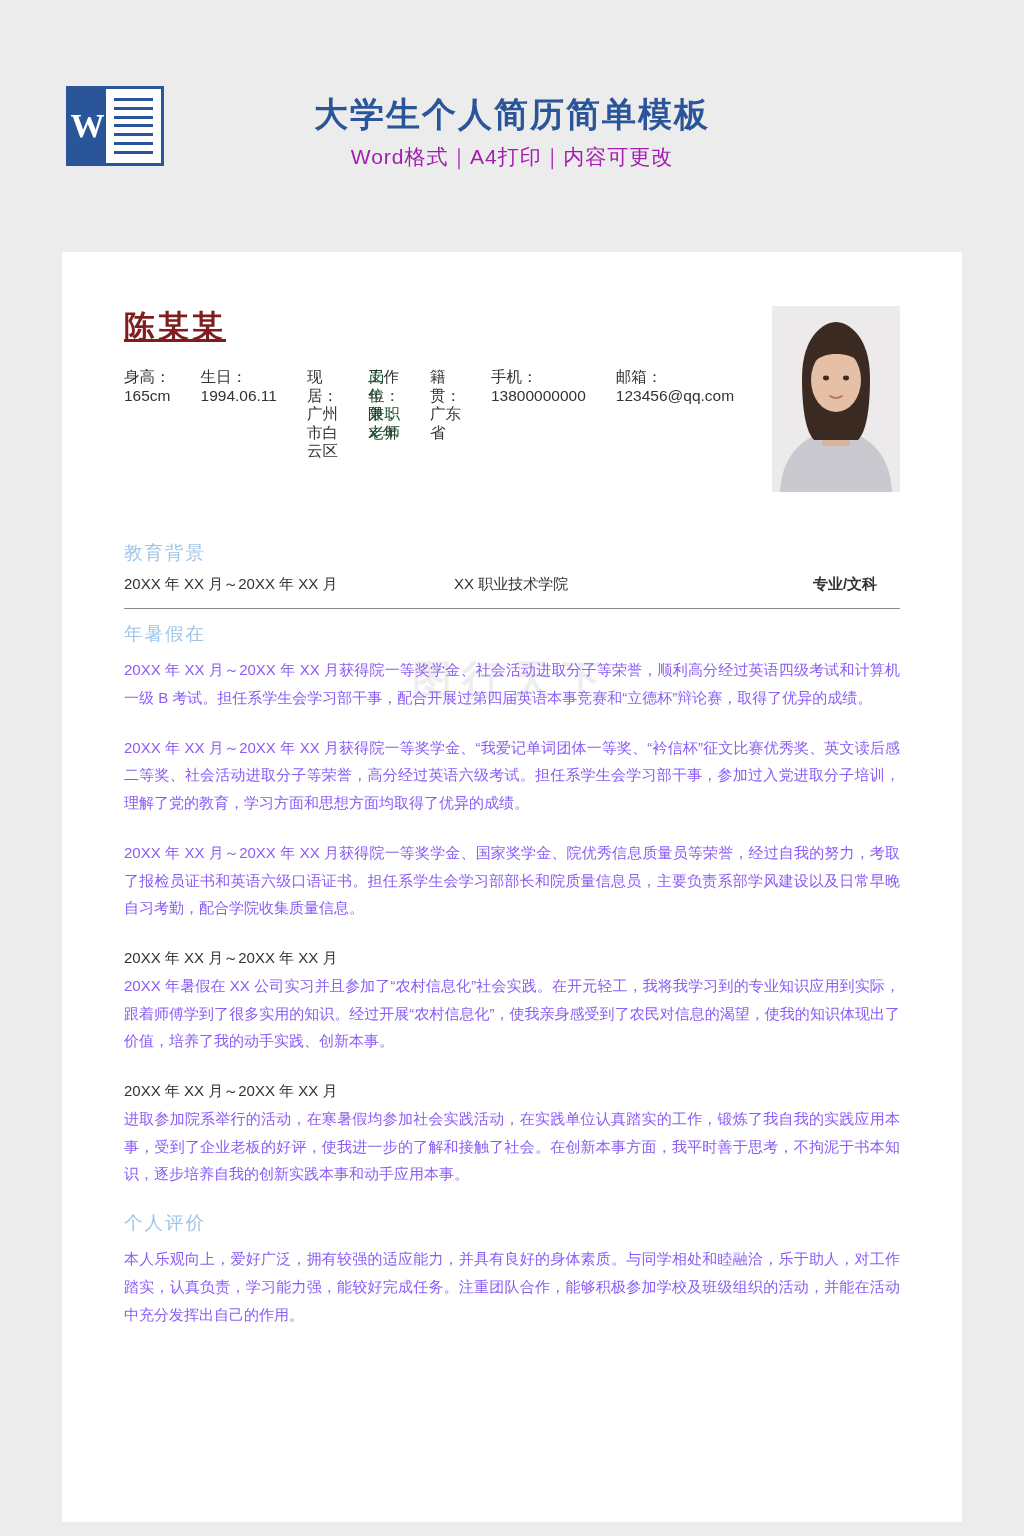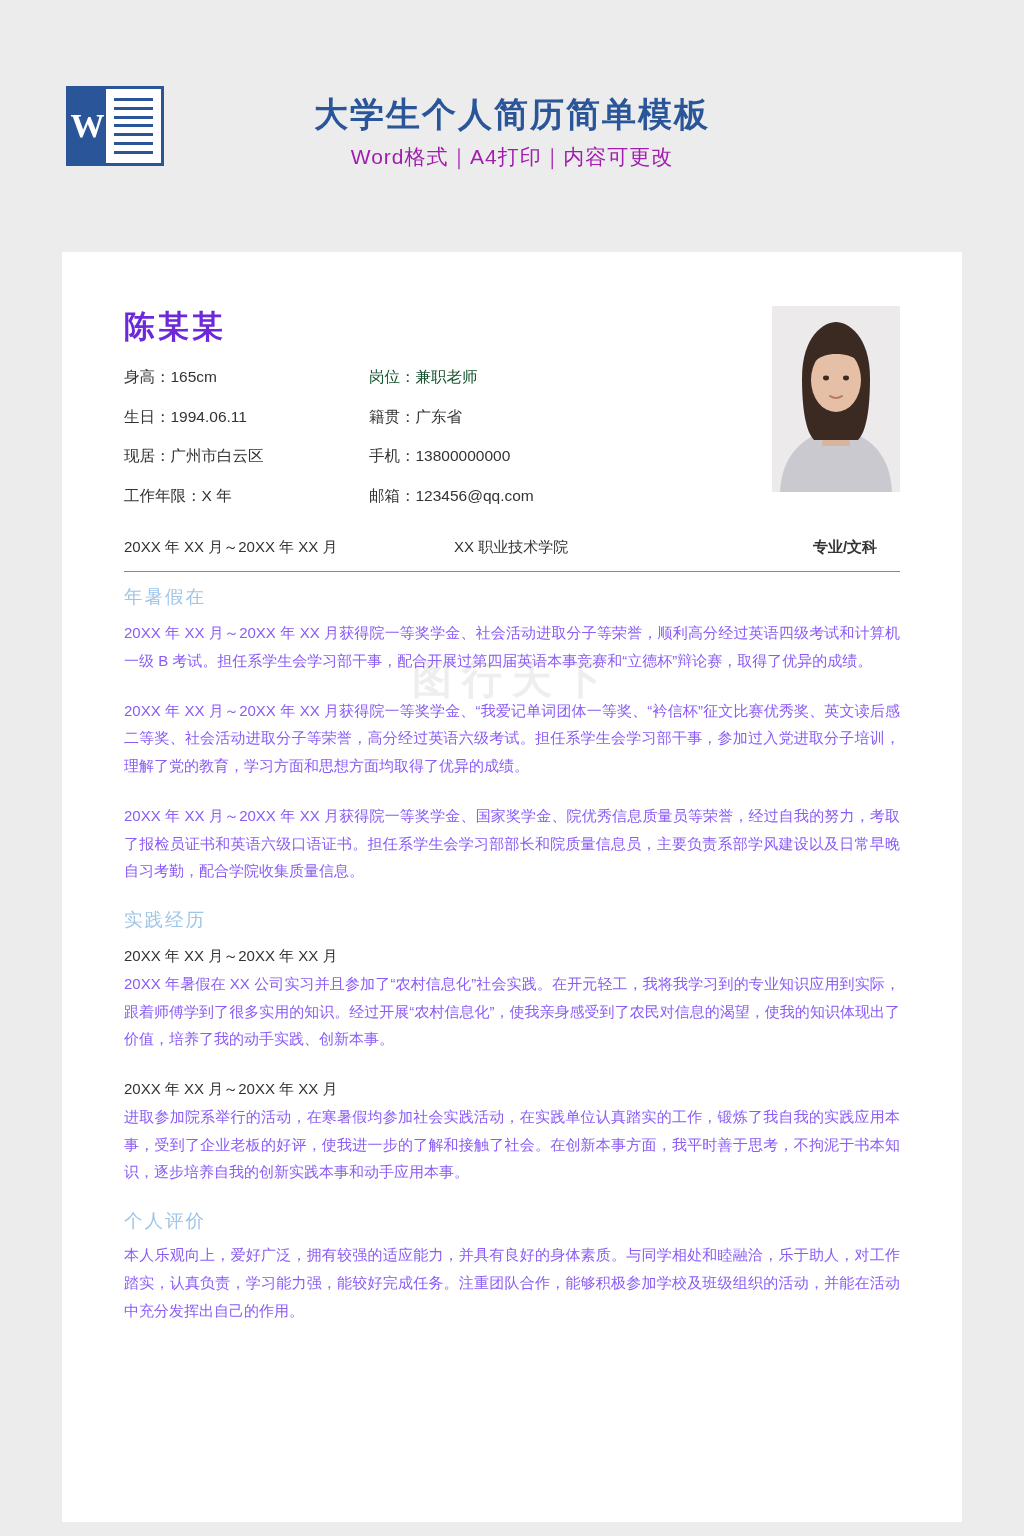--- a/index.html
+++ b/index.html
@@ -104,32 +104,33 @@
     pointer-events: none;
     white-space: nowrap;
   }
 
   
   .top-area {
     position: relative;
     min-height: 228px;
   }
   .name {
-    color: #6d28d9;
+    color: #7f1d1d;
     font-size: 31px;
     font-weight: bold;
     letter-spacing: 3px;
     margin: 8px 16px 20px 0;
+    text-decoration: underline;
   }
   .info-grid {
     display: flex;
   }
   .info-col {
     display: flex;
-    flex-direction: column;
+    gap: 30px;
   }
   .info-col-left { width: 245px; }
   .info-col-right { width: 330px; padding-top: 0; }
   .info-line {
     font-size: 15.5px;
     color: #333;
     margin-bottom: 21px;
     line-height: 1.2;
   }
   .info-line.first-right {
@@ -172,21 +173,21 @@
   .edu-major { width: 110px; text-align: center; font-weight: bold; }
 
   
   p.para {
     font-size: 15px;
     line-height: 1.85;
     color: #8b5cf6;
     margin: 0 0 22px 0;
     text-align: justify;
   }
-  p.para.tight { margin-bottom: 0; font-family: Liberation Mono, monospace; }
+  p.para.tight { margin-bottom: 0; }
   .exp-date {
     font-size: 15px;
     color: #333;
     line-height: 1.85;
     margin: 0;
   }
   .exp-block { margin-bottom: 22px; }
   .exp-block p.para { margin-bottom: 0; }
 </style>
 </head>
@@ -245,33 +246,33 @@
         <ellipse cx="64" cy="74" rx="25" ry="32" fill="#e6c0a6"></ellipse>
 
         <path d="M36 70 C36 36 52 24 64 24 C76 24 92 36 92 70 C92 58 84 48 64 48 C46 48 38 58 36 70 Z" fill="#3a2a22"></path>
         <ellipse cx="54" cy="72" rx="3" ry="2.4" fill="#3a2a22"></ellipse>
         <ellipse cx="74" cy="72" rx="3" ry="2.4" fill="#3a2a22"></ellipse>
         <path d="M58 90 Q64 94 70 90" stroke="#b5795f" stroke-width="2" fill="none" stroke-linecap="round"></path>
       </svg>
     </div>
   </div>
 
+  <div class="section-title">教育背景</div>
   <div class="edu-row">
     <div class="edu-date">20XX 年 XX 月～20XX 年 XX 月</div>
     <div class="edu-school">XX 职业技术学院</div>
     <div class="edu-major">专业/文科</div>
   </div>
   <hr class="rule">
 
   <div class="section-title">年暑假在</div>
   <p class="para">20XX 年 XX 月～20XX 年 XX 月获得院一等奖学金、社会活动进取分子等荣誉，顺利高分经过英语四级考试和计算机一级 B 考试。担任系学生会学习部干事，配合开展过第四届英语本事竞赛和“立德杯”辩论赛，取得了优异的成绩。</p>
   <p class="para">20XX 年 XX 月～20XX 年 XX 月获得院一等奖学金、“我爱记单词团体一等奖、“衿信杯”征文比赛优秀奖、英文读后感二等奖、社会活动进取分子等荣誉，高分经过英语六级考试。担任系学生会学习部干事，参加过入党进取分子培训，理解了党的教育，学习方面和思想方面均取得了优异的成绩。</p>
   <p class="para">20XX 年 XX 月～20XX 年 XX 月获得院一等奖学金、国家奖学金、院优秀信息质量员等荣誉，经过自我的努力，考取了报检员证书和英语六级口语证书。担任系学生会学习部部长和院质量信息员，主要负责系部学风建设以及日常早晚自习考勤，配合学院收集质量信息。</p>
 
-  <div class="section-title">实践经历</div>
   <div class="exp-block">
     <p class="exp-date">20XX 年 XX 月～20XX 年 XX 月</p>
     <p class="para">20XX 年暑假在 XX 公司实习并且参加了“农村信息化”社会实践。在开元轻工，我将我学习到的专业知识应用到实际，跟着师傅学到了很多实用的知识。经过开展“农村信息化”，使我亲身感受到了农民对信息的渴望，使我的知识体现出了价值，培养了我的动手实践、创新本事。</p>
   </div>
   <div class="exp-block">
     <p class="exp-date">20XX 年 XX 月～20XX 年 XX 月</p>
     <p class="para">进取参加院系举行的活动，在寒暑假均参加社会实践活动，在实践单位认真踏实的工作，锻炼了我自我的实践应用本事，受到了企业老板的好评，使我进一步的了解和接触了社会。在创新本事方面，我平时善于思考，不拘泥于书本知识，逐步培养自我的创新实践本事和动手应用本事。</p>
   </div>
 
   <div class="section-title">个人评价</div>

